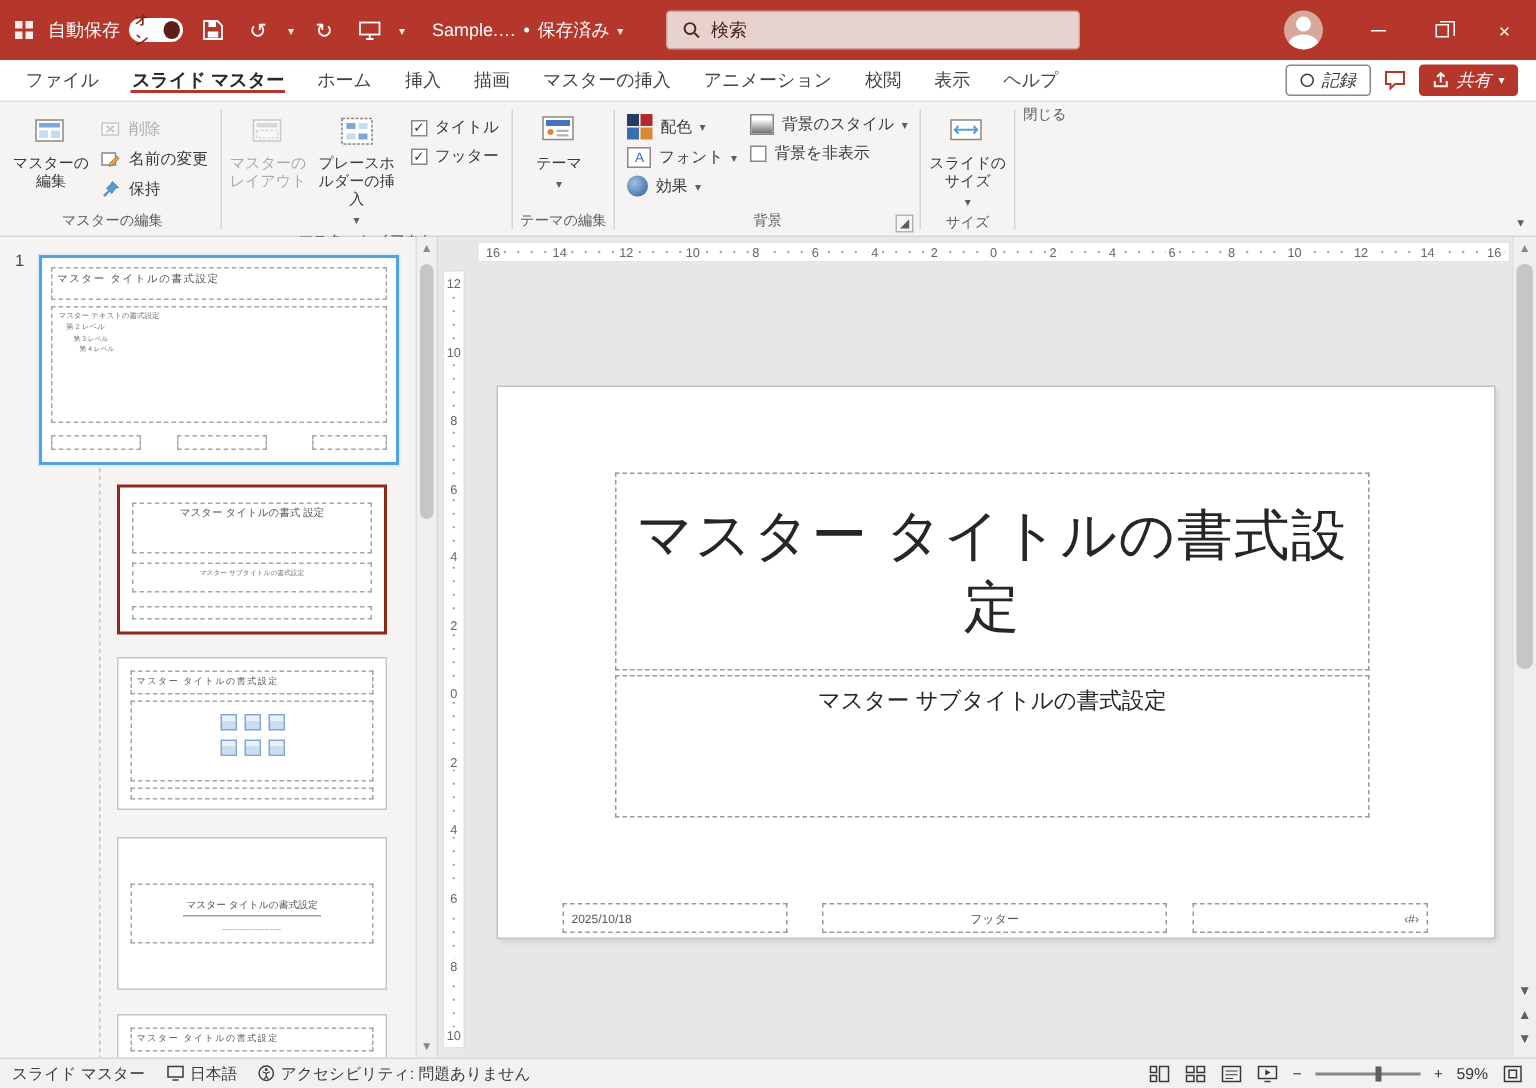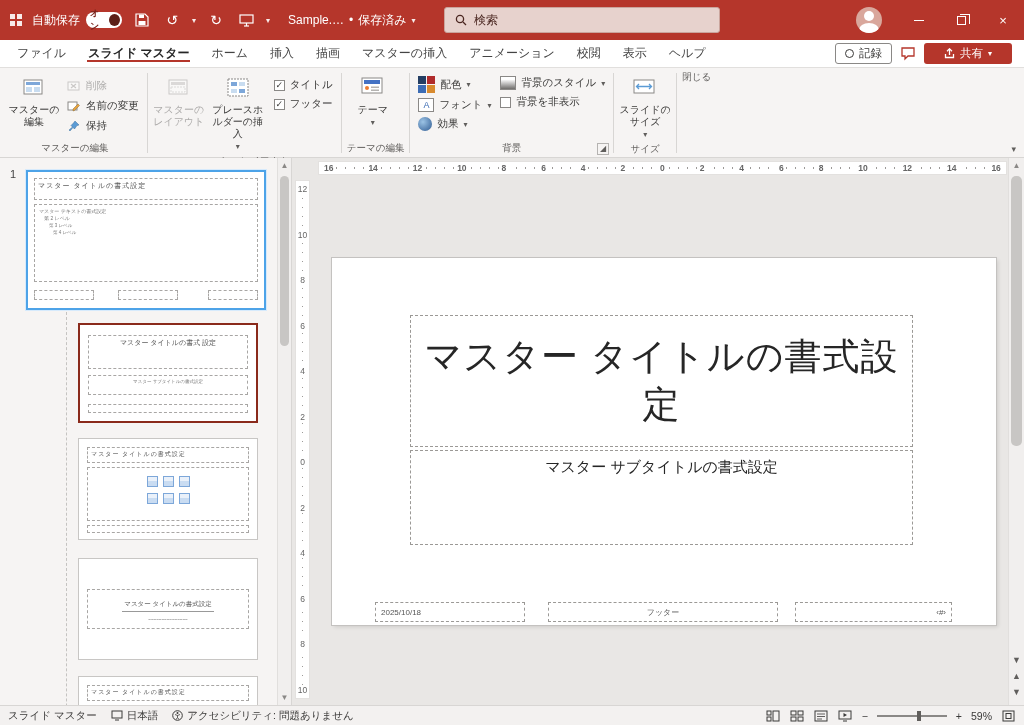--- a/index.html
+++ b/index.html
@@ -27,24 +27,24 @@
   .winbtn { width:42px; height:40px; display:flex; align-items:center; justify-content:center; font-size:13px; }
   .winbtn .bar { width:10px; height:1px; background:#fff; display:block; }
   .winbtn .rest { width:9px; height:9px; border:1px solid #fff; position:relative; display:block; }
   .winbtn .rest:before { content:""; position:absolute; left:2px; top:-3px; width:9px; height:9px; border:1px solid #fff; border-left:none; border-bottom:none; }
 
   
   .tabsrow { position:absolute; top:40px; left:0; right:0; height:28px; background:#fff; border-bottom:1px solid #e1dfdd; display:flex; align-items:center; padding:0 6px; font-size:12px; }
   .tab { display:flex; align-items:center; padding:0 11px; color:#444; white-space:nowrap; position:relative; }
   .tab.active { font-weight:bold; color:#262626; }
   .tab.active:after { content:""; position:absolute; left:10px; right:10px; bottom:0; height:2.5px; background:#b5362b; }
-  .tabsrow-right { margin-left:auto; display:flex; align-items:center; gap:8px; padding-right:6px; }
+  .tabsrow-right { margin-left:auto; display:flex; align-items:center; gap:8px; padding-right:6px;font-style:italic; }
   .record-btn { display:flex; align-items:center; gap:5px; border:1px solid #8a8886; border-radius:3px; padding:2px 9px; font-size:11.5px; background:#fff; }
   .rec-dot { width:9px; height:9px; border:1.5px solid #3b3a39; border-radius:50%; display:inline-block; }
-  .share-btn { display:flex; align-items:center; gap:5px; background:#b5362b; color:#fff; border-radius:3px; padding:3px 20px; font-size:11.5px; }
+  .share-btn { display:flex; align-items:center; gap:5px; background:#b5362b; color:#fff; border-radius:3px; padding:3px 9px; font-size:11.5px; }
 
   
   .ribbon { position:absolute; top:68px; left:0; right:0; height:90px; background:#f6f4f3; border-bottom:1px solid #d8d6d4; display:flex; padding:1px 4px 0; }
   .rgroup { display:flex; flex-direction:column; position:relative; }
   .rg-body { flex:1; display:flex; align-items:flex-start; padding:3px 3px 0; gap:1px; }
   .rg-label { height:17px; line-height:15px; text-align:center; font-size:9.5px; color:#605e5c; white-space:nowrap; padding:0 4px; }
   .rdiv { width:1px; background:#d8d6d4; margin:4px 1px; }
   .bigbtn { width:54px; min-height:66px; display:flex; flex-direction:column; align-items:center; text-align:center; font-size:10px; line-height:12px; color:#3b3a39; padding:3px 1px 0; border-radius:3px; }
   .bigbtn.w60 { width:62px; }
   .bigbtn .bicon { width:26px; height:26px; display:flex; align-items:center; justify-content:center; margin-bottom:3px; }
@@ -82,21 +82,21 @@
   .mini-ic { width:11px; height:11px; border:1px solid #7da7d9; background:linear-gradient(#eaf1fa 40%, #c9dcf2 40%); }
   .tpanel-scroll { position:absolute; right:0; top:0; bottom:0; width:14px; background:#f1efee; border-left:1px solid #e1dfdd; }
   .tpanel-scroll .thumbbar { position:absolute; left:2px; right:2px; top:18px; height:170px; background:#c8c6c4; border-radius:5px; }
   .scroll-arrow { position:absolute; left:0; right:0; text-align:center; font-size:8px; color:#8a8886; }
 
   
   .editor { flex:1; position:relative; background:#e9e7e5; overflow:hidden; }
   .hruler { position:absolute; left:26px; right:17px; top:3px; height:14px; background-color:#fff; border:1px solid #e3e1df;
             background-image:radial-gradient(#9c9a98 0.7px, transparent 0.8px); background-size:9px 100%; background-position:4px center;
             display:flex; justify-content:space-between; align-items:center; font-size:8.5px; color:#666; padding:0 3px; }
-  .hruler span { background:#fff; padding:0 2px;font-weight:bold; }
+  .hruler span { background:#fff; padding:0 2px; }
   .vruler { position:absolute; left:3px; top:22px; bottom:6px; width:15px; background-color:#fff; border:1px solid #e3e1df;
             background-image:radial-gradient(#9c9a98 0.7px, transparent 0.8px); background-size:100% 9px; background-position:center 4px;
             display:flex; flex-direction:column; justify-content:space-between; align-items:center; font-size:8.5px; color:#666; padding:3px 0; }
   .vruler span { background:#fff; }
   .slide { position:absolute; left:40px; top:100px; width:664px; height:367px; background:#fff; box-shadow:0 0 0 1px #c4c2c0, 2px 2px 4px rgba(0,0,0,.12); }
   .sph { position:absolute; border:1px dashed #9b9996; }
   .sph.title { left:78px; top:57px; width:503px; height:132px; display:flex; align-items:center; justify-content:center; text-align:center; font-size:37px; line-height:1.3; color:#262626; letter-spacing:1px; }
   .sph.subtitle { left:78px; top:192px; width:503px; height:95px; text-align:center; font-size:15px; color:#262626; padding-top:7px; }
   .sph.meta { top:344px; height:20px; font-size:8px; color:#555; display:flex; align-items:center; padding:0 5px; }
   .sph.date { left:43px; width:150px; }

